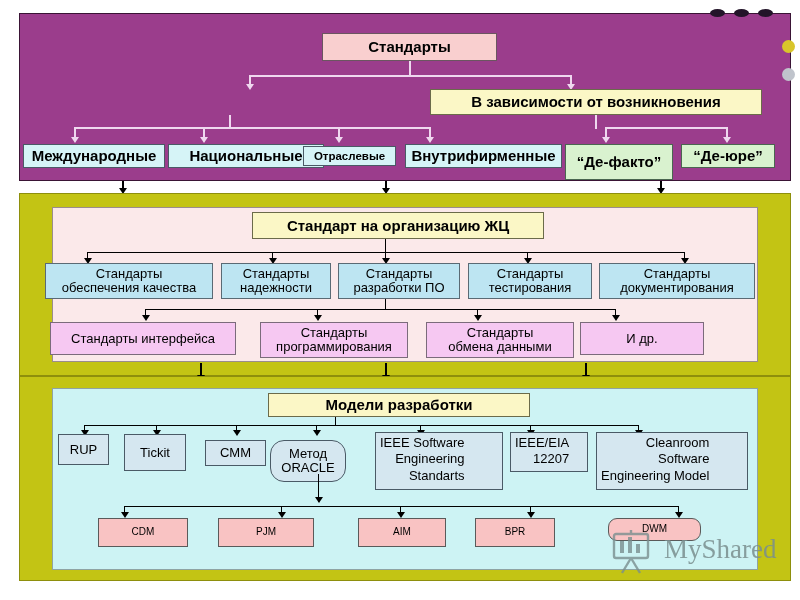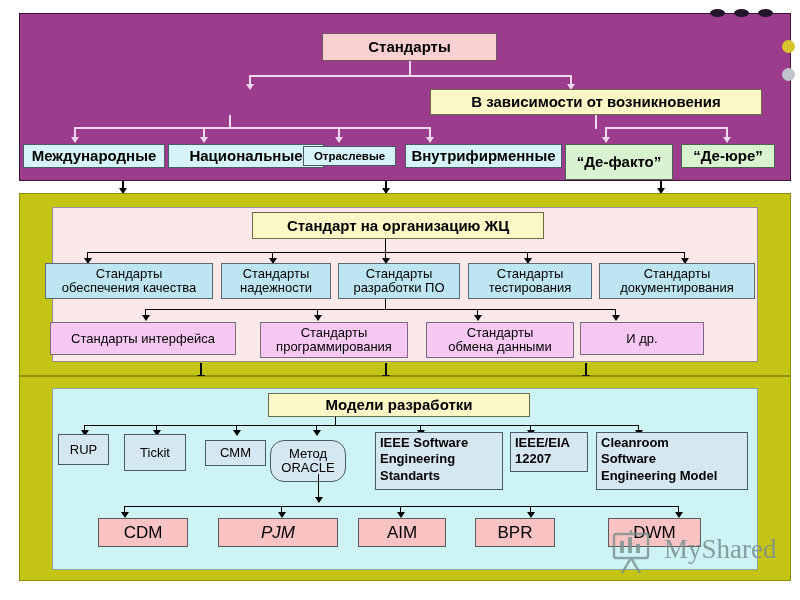--- a/index.html
+++ b/index.html
@@ -53,23 +53,23 @@
   #sec-bot{
     position:absolute;left:19px;top:376px;width:772px;height:205px;
     background:#c3c414;border:1px solid #8e8f0c;box-sizing:border-box;
   }
   #sec-bot-inner{
     position:absolute;left:52px;top:388px;width:706px;height:182px;
     background:#cdf3f4;border:1px solid #8fa3a3;box-sizing:border-box;
   }
   .b-head3{background:#fbf7c6;border:1px solid #6b6b4a;font-weight:bold;font-size:15px;}
   .b-model{background:#d5e7f0;border:1px solid #4a5a66;font-size:13px;font-weight:normal;}
-  .b-model-l{background:#d5e7f0;border:1px solid #4a5a66;font-size:13px;font-weight:bold;
-              justify-content:flex-start;text-align:left;padding:2px 4px;align-items:flex-start;}
-  .b-red{background:#f9c3c3;border:1px solid #5a5a5a;font-size:17px;font-weight:normal;}
+  .b-model-l{background:#d5e7f0;border:1px solid #4a5a66;font-size:13px;font-weight:normal;
+              justify-content:flex-start;text-align:right;padding:2px 4px;align-items:flex-start;}
+  .b-red{background:#f9c3c3;border:1px solid #5a5a5a;font-size:10px;font-weight:normal;}
 
   
   .ln{position:absolute;background:#000;}
   .ln.light{background:#efd8ef;}
   .arw{position:absolute;width:0;height:0;border-left:4px solid transparent;border-right:4px solid transparent;}
   .arw.dark{border-top:6px solid #000;}
   .arw.light{border-top:6px solid #efd8ef;}
 
   
   #wm{position:absolute;left:608px;top:528px;width:190px;height:48px;pointer-events:none;}
@@ -232,24 +232,24 @@
   <div class="ln" style="left:400px;top:506px;width:1px;height:8px;"></div>
   <div class="ln" style="left:530px;top:506px;width:1px;height:8px;"></div>
   <div class="ln" style="left:678px;top:506px;width:1px;height:8px;"></div>
   <div class="arw dark" style="left:121px;top:512px;"></div>
   <div class="arw dark" style="left:278px;top:512px;"></div>
   <div class="arw dark" style="left:397px;top:512px;"></div>
   <div class="arw dark" style="left:527px;top:512px;"></div>
   <div class="arw dark" style="left:675px;top:512px;"></div>
 
   <div class="box b-red" style="left:98px;top:518px;width:90px;height:29px;">CDM</div>
-  <div class="box b-red" style="left:218px;top:518px;width:120px;height:29px;font-style:italic;">PJM</div>
+  <div class="box b-red" style="left:218px;top:518px;width:96px;height:29px;">PJM</div>
   <div class="box b-red" style="left:358px;top:518px;width:88px;height:29px;">AIM</div>
   <div class="box b-red" style="left:475px;top:518px;width:80px;height:29px;">BPR</div>
-  <div class="box b-red" style="left:608px;top:518px;width:93px;height:29px;">DWM</div>
+  <div class="box b-red" style="left:608px;top:518px;width:93px;height:23px;border-radius:9px;">DWM</div>
 
   <div id="wm">
     <svg width="52" height="46" viewBox="0 0 52 46" style="position:absolute;left:0;top:2px;opacity:.8;">
       <rect x="6" y="4" width="34" height="24" rx="2" fill="none" stroke="#7a8f8f" stroke-width="2.4"></rect>
       <rect x="12" y="11" width="4" height="12" fill="#7a8f8f"></rect>
       <rect x="20" y="7" width="4" height="16" fill="#7a8f8f"></rect>
       <rect x="28" y="14" width="4" height="9" fill="#7a8f8f"></rect>
       <line x1="23" y1="28" x2="14" y2="43" stroke="#7a8f8f" stroke-width="2.4"></line>
       <line x1="23" y1="28" x2="32" y2="43" stroke="#7a8f8f" stroke-width="2.4"></line>
       <line x1="23" y1="0" x2="23" y2="5" stroke="#7a8f8f" stroke-width="2.4"></line>

